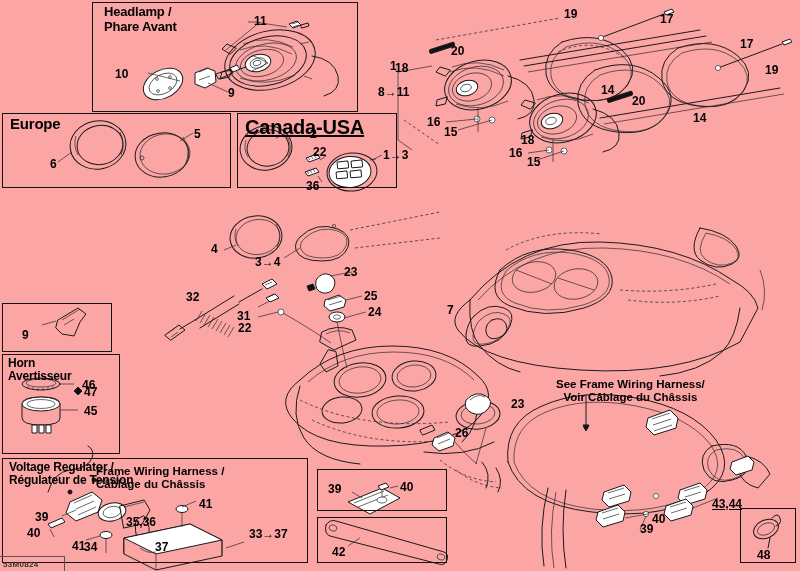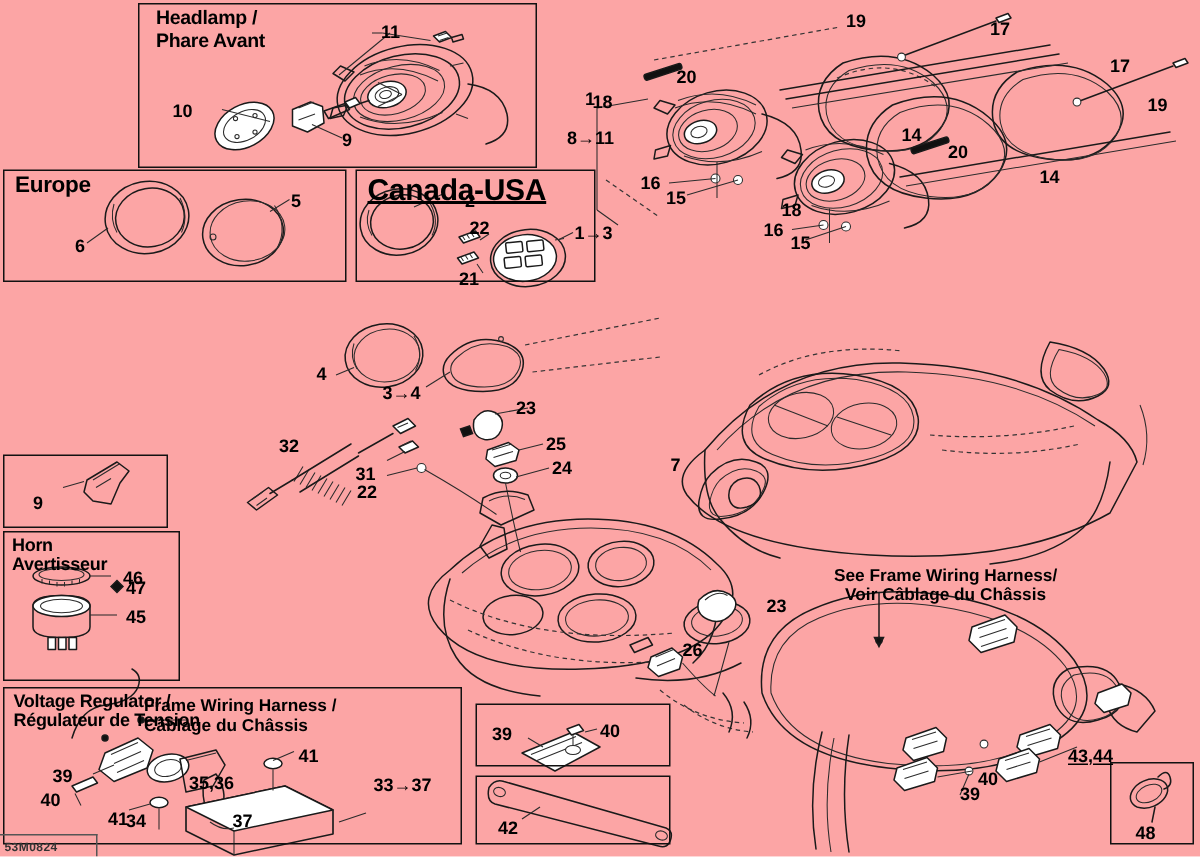--- a/index.html
+++ b/index.html
@@ -565,21 +565,21 @@
   <div class="callout" style="left:228px; top:87px;">9</div>
 
   <div class="callout" style="left:390px; top:60px;">1</div>
   <div class="callout" style="left:378px; top:86px;">8→11</div>
 
   <div class="callout" style="left:50px; top:158px;">6</div>
   <div class="callout" style="left:194px; top:128px;">5</div>
 
   <div class="callout" style="left:310px; top:128px;">2</div>
   <div class="callout" style="left:313px; top:146px;">22</div>
-  <div class="callout" style="left:306px; top:180px;">21</div>
+  <div class="callout" style="left:306px; top:180px;">36</div>
   <div class="callout" style="left:383px; top:149px;">1→3</div>
 
   <div class="callout" style="left:395px; top:62px;">18</div>
   <div class="callout" style="left:451px; top:45px;">20</div>
   <div class="callout" style="left:564px; top:8px;">19</div>
   <div class="callout" style="left:660px; top:13px;">17</div>
   <div class="callout" style="left:740px; top:38px;">17</div>
   <div class="callout" style="left:765px; top:64px;">19</div>
   <div class="callout" style="left:601px; top:84px;">14</div>
   <div class="callout" style="left:632px; top:95px;">20</div>
@@ -608,21 +608,21 @@
   <div class="callout" style="left:84px; top:386px;">47</div>
   <div class="callout" style="left:84px; top:405px;">45</div>
 
   <div class="callout" style="left:35px; top:511px;">39</div>
   <div class="callout" style="left:27px; top:527px;">40</div>
   <div class="callout" style="left:84px; top:541px;">34</div>
   <div class="callout" style="left:126px; top:516px;">35,36</div>
   <div class="callout" style="left:155px; top:541px;">37</div>
   <div class="callout" style="left:199px; top:498px;">41</div>
   <div class="callout" style="left:72px; top:540px;">41</div>
-  <div class="callout" style="left:249px; top:517px;">33→37</div>
+  <div class="callout" style="left:249px; top:528px;">33→37</div>
 
   <div class="callout" style="left:328px; top:483px;">39</div>
   <div class="callout" style="left:400px; top:481px;">40</div>
 
   <div class="callout" style="left:332px; top:546px;">42</div>
 
   <div class="callout" style="left:712px; top:498px;text-decoration:underline;">43,44</div>
   <div class="callout" style="left:652px; top:513px;">40</div>
   <div class="callout" style="left:640px; top:523px;">39</div>
 

